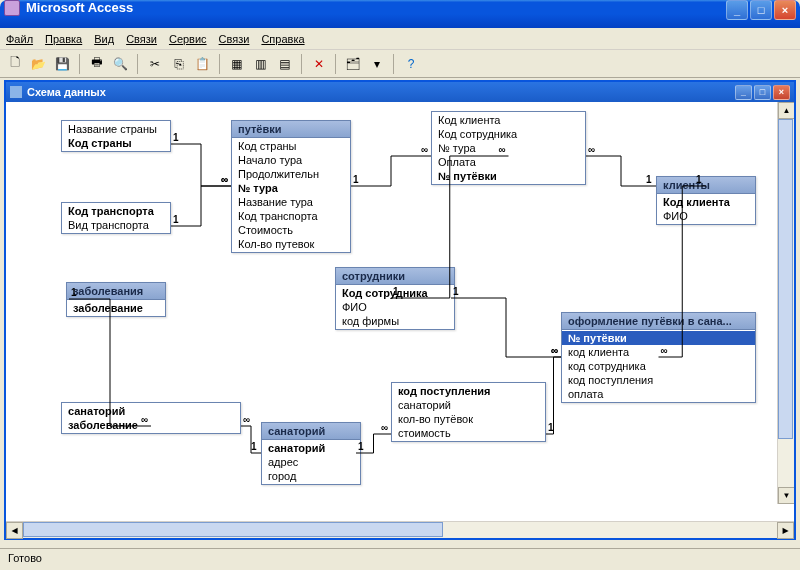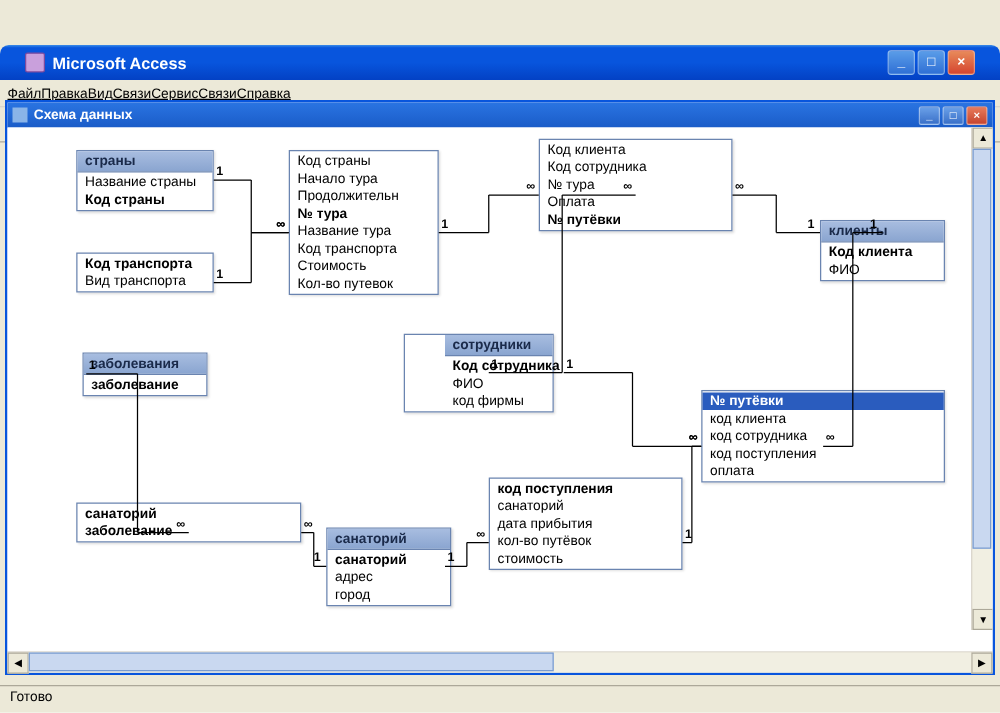--- a/index.html
+++ b/index.html
@@ -10,27 +10,25 @@
     background: #ece9d8;
     width: 800px;
     height: 570px;
     overflow: hidden;
     position: relative;
   }
   .titlebar {
     height: 28px;
     background: linear-gradient(to bottom, #3a8ce8 0%, #0855dd 8%, #0855dd 50%, #0341c4 100%);
     display: flex;
-    align-items: center;
-    padding: 0 20px;
+    padding: 0 4px;
     color: white;
     font-weight: bold;
     font-size: 13px;
     border-radius: 7px 7px 0 0;
-    margin-top: 36px;
   }
   .titlebar .app-icon {
     width: 16px; height: 16px;
     background: #c9a0dc;
     border: 1px solid #7d4b9e;
     margin-right: 6px;
     border-radius: 2px;
   }
   .titlebar .title-text { flex: 1; }
   .win-btns { display: flex; gap: 2px; }
@@ -46,20 +44,21 @@
     font-weight: bold;
   }
   .win-btn.min, .win-btn.max { background: linear-gradient(#5a9de8,#2f6fd5); }
   .win-btn.close { background: linear-gradient(#e88a5a,#d5452f); }
   .menubar {
     height: 22px;
     background: #ece9d8;
     display: flex;
     align-items: center;
     padding: 0 6px;
+    gap: 12px;
     border-bottom: 1px solid #d4d0c8;
   }
   .menubar span { cursor: default; }
   .menubar span u { text-decoration: underline; }
   .toolbar {
     height: 28px;
     background: #ece9d8;
     display: flex;
     align-items: center;
     padding: 0 4px;
@@ -242,52 +241,52 @@
     <div class="sp"></div>
     <div class="child-winbtns">
       <div class="cwb">_</div>
       <div class="cwb">□</div>
       <div class="cwb x">×</div>
     </div>
   </div>
 
   <div class="canvas" id="canvas">
     <div class="tbl" style="left: 555px; top: 210px; width: 195px;">
+        <div class="tbl-header">оформление путёвки в сана...</div>
         <div class="tbl-fields">
           <div class="tbl-field pk sel">№ путёвки</div>
           <div class="tbl-field">код клиента</div>
           <div class="tbl-field">код сотрудника</div>
           <div class="tbl-field">код поступления</div>
           <div class="tbl-field">оплата</div>
         </div>
       </div>
       <div class="tbl" style="left: 385px; top: 280px; width: 155px;">
         <div class="tbl-fields">
           <div class="tbl-field pk">код поступления</div>
           <div class="tbl-field">санаторий</div>
-          <div class="tbl-field">дата прибытия</div>
           <div class="tbl-field">кол-во путёвок</div>
           <div class="tbl-field">стоимость</div>
         </div>
       </div>
       <div class="tbl" style="left: 255px; top: 320px; width: 95px;">
         <div class="tbl-header">санаторий</div>
         <div class="tbl-fields">
           <div class="tbl-field pk">санаторий</div>
           <div class="tbl-field">адрес</div>
           <div class="tbl-field">город</div>
         </div>
       </div>
       <div class="tbl" style="left: 55px; top: 300px; width: 180px;">
         <div class="tbl-fields">
           <div class="tbl-field pk">санаторий</div>
           <div class="tbl-field pk">заболевание</div>
         </div>
       </div>
-      <div class="tbl" style="left: 317px; top: 165px; width: 120px; padding-left: 32px;">
+      <div class="tbl" style="left: 329px; top: 165px; width: 120px;">
         <div class="tbl-header">сотрудники</div>
         <div class="tbl-fields">
           <div class="tbl-field pk">Код сотрудника</div>
           <div class="tbl-field">ФИО</div>
           <div class="tbl-field">код фирмы</div>
         </div>
       </div>
       <div class="tbl" style="left: 650px; top: 74px; width: 100px;">
         <div class="tbl-header">клиенты</div>
         <div class="tbl-fields">
@@ -298,20 +297,21 @@
       <div class="tbl" style="left: 425px; top: 9px; width: 155px;">
         <div class="tbl-fields">
           <div class="tbl-field">Код клиента</div>
           <div class="tbl-field">Код сотрудника</div>
           <div class="tbl-field">№ тура</div>
           <div class="tbl-field">Оплата</div>
           <div class="tbl-field pk">№ путёвки</div>
         </div>
       </div>
       <div class="tbl" style="left: 225px; top: 18px; width: 120px;">
+        <div class="tbl-header">путёвки</div>
         <div class="tbl-fields">
           <div class="tbl-field">Код страны</div>
           <div class="tbl-field">Начало тура</div>
           <div class="tbl-field">Продолжительн</div>
           <div class="tbl-field pk">№ тура</div>
           <div class="tbl-field">Название тура</div>
           <div class="tbl-field">Код транспорта</div>
           <div class="tbl-field">Стоимость</div>
           <div class="tbl-field">Кол-во путевок</div>
         </div>
@@ -322,21 +322,20 @@
           <div class="tbl-field pk">заболевание</div>
         </div>
       </div>
       <div class="tbl" style="left: 55px; top: 100px; width: 110px;">
         <div class="tbl-fields">
           <div class="tbl-field pk">Код транспорта</div>
           <div class="tbl-field">Вид транспорта</div>
         </div>
       </div>
       <div class="tbl" style="left: 55px; top: 18px; width: 110px;">
-        <div class="tbl-header">страны</div>
         <div class="tbl-fields">
           <div class="tbl-field">Название страны</div>
           <div class="tbl-field pk">Код страны</div>
         </div>
       </div>
       <svg class="rel-lines" id="rel-svg">
         <line x1="165" y1="42" x2="195" y2="42" stroke="#000" stroke-width="1"></line>
         <line x1="195" y1="42" x2="195" y2="84" stroke="#000" stroke-width="1"></line>
         <line x1="195" y1="84" x2="225" y2="84" stroke="#000" stroke-width="1"></line>
         <line x1="165" y1="124" x2="195" y2="124" stroke="#000" stroke-width="1"></line>

